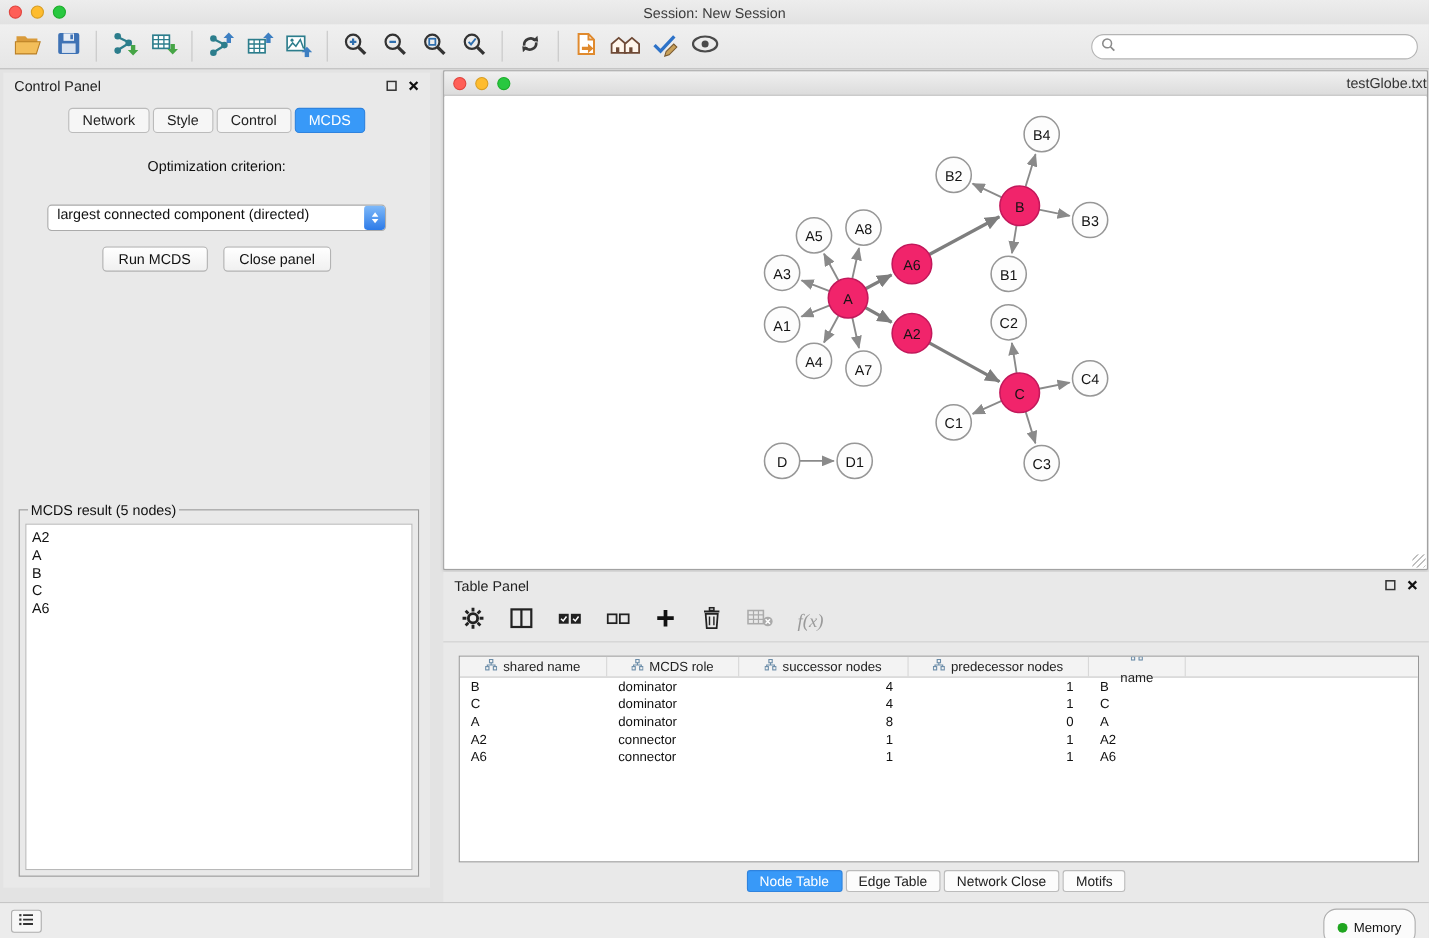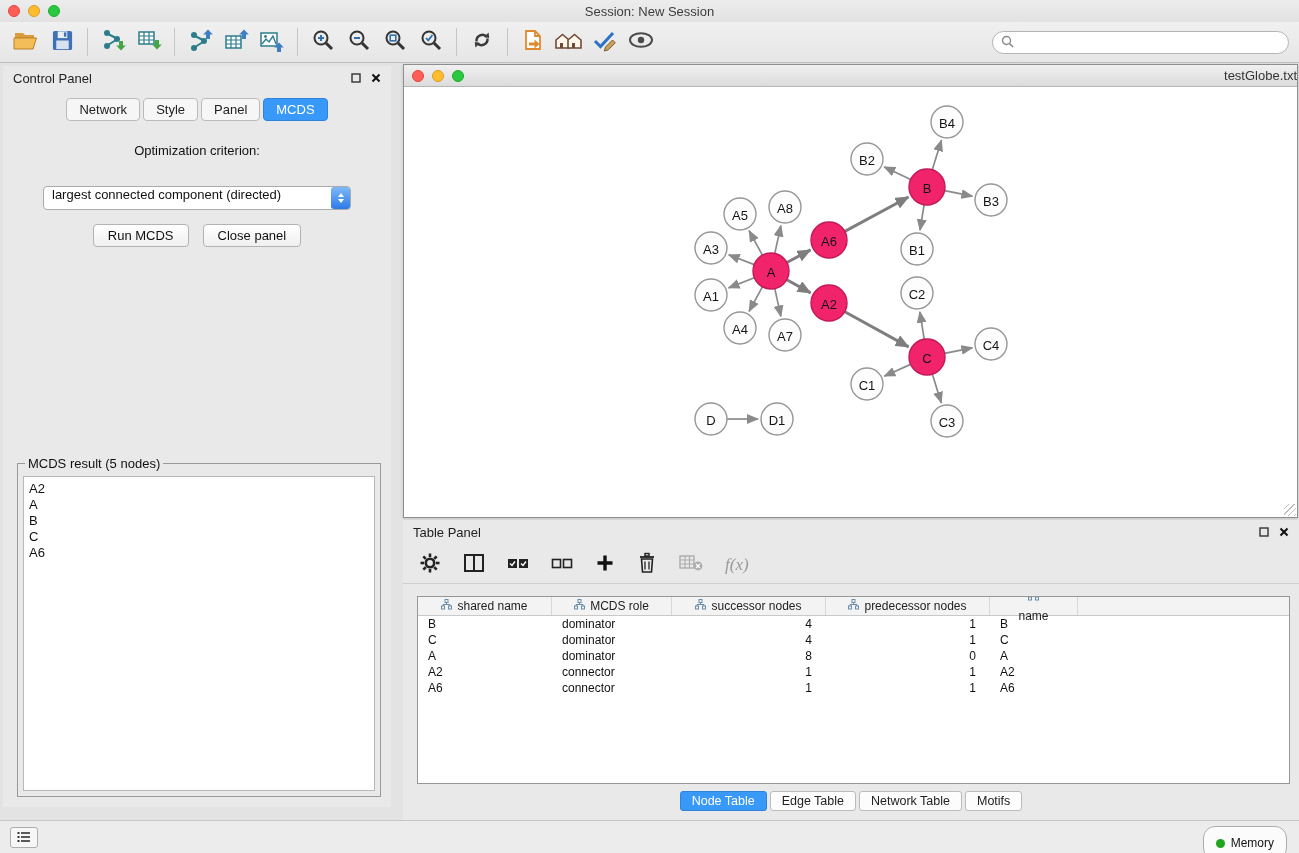--- a/index.html
+++ b/index.html
@@ -225,21 +225,21 @@
           </svg></span>
       <span><svg width="10" height="10" viewBox="0 0 10 10">
             <path d="M1.5 1.5 L8.5 8.5 M8.5 1.5 L1.5 8.5" stroke="#111" stroke-width="2"></path>
           </svg></span>
     </span>
   </div>
 
   <div class="cp-tabs">
       <div class="cp-tab">Network</div>
       <div class="cp-tab">Style</div>
-      <div class="cp-tab">Panel</div>
+      <div class="cp-tab">Control</div>
       <div class="cp-tab active">MCDS</div>
     </div>
 
   <div class="opt-label">Optimization criterion:</div>
 
   <div class="dropdown">
     <span class="dropdown-text">largest connected component (directed)</span>
     <span class="dropdown-stepper">
       <span class="arrow-up"></span>
         <span class="arrow-down"></span>
@@ -535,21 +535,21 @@
           <div class="td right" style="width: 154px;">1</div>
           <div class="td right" style="width: 164px;">1</div>
           <div class="td left" style="width: 88px;">A6</div>
         </div>
       </div>
   </div>
 
   <div class="tp-tabs">
       <div class="tp-tab active">Node Table</div>
       <div class="tp-tab">Edge Table</div>
-      <div class="tp-tab">Network Table</div>
+      <div class="tp-tab">Network Close</div>
       <div class="tp-tab">Motifs</div>
     </div>
 </div>
 
 <div class="statusbar">
   <div class="sb-left-btn">
     <span><svg width="14" height="12" viewBox="0 0 14 12">
           <g stroke="#333" stroke-width="1.6">
             <line x1="4" y1="2" x2="13" y2="2"></line>
             <line x1="4" y1="6" x2="13" y2="6"></line>

